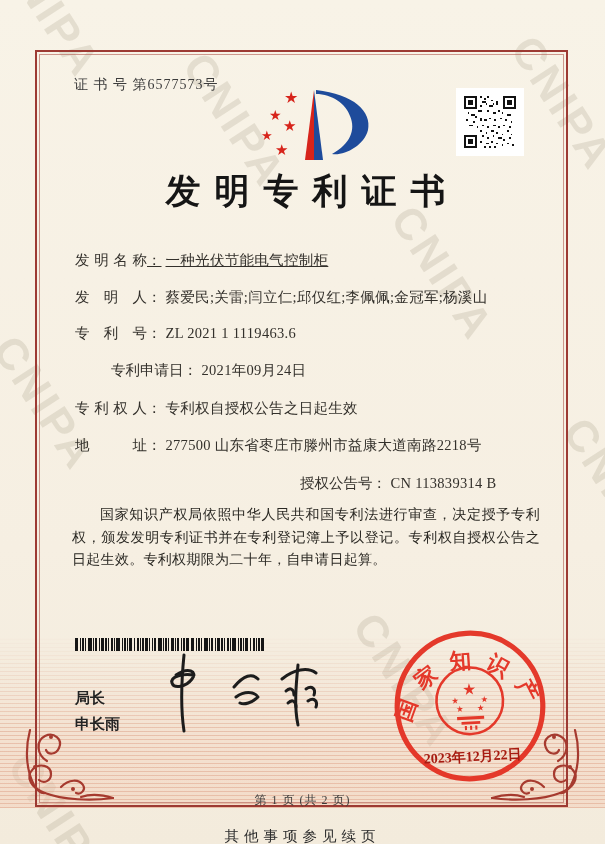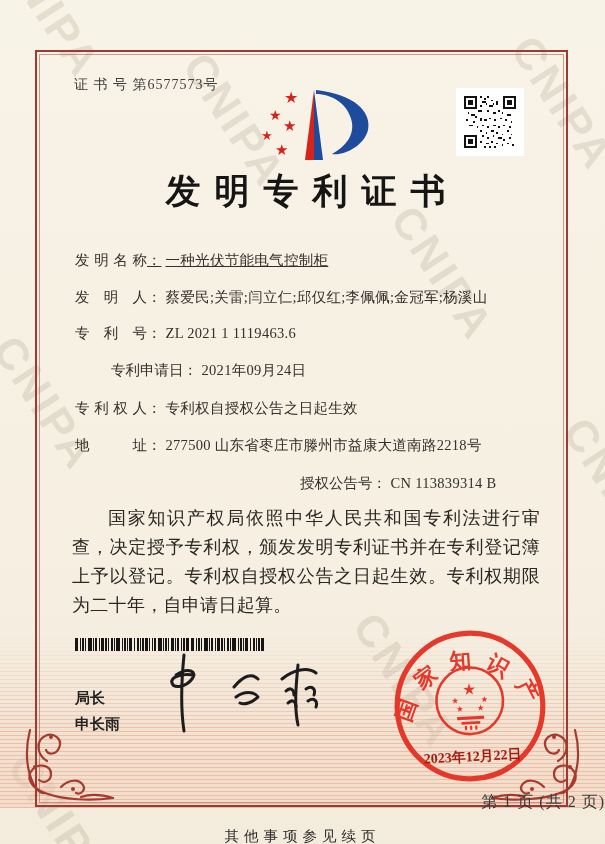--- a/index.html
+++ b/index.html
@@ -43,37 +43,37 @@
          color:#151515;}
 
   .fields{position:absolute;left:75px;top:247px;width:475px;z-index:5;font-size:14.5px;color:#33302b;}
   .frow{position:absolute;left:0;white-space:nowrap;}
   .fpair{white-space:nowrap;}
   .fpair.second{position:absolute;left:225px;top:0;}
   .flabel{display:inline-block;width:72px;text-align:justify;text-align-last:justify;}
   .fcolon{margin:0 4px 0 0;}
   .fvalue{letter-spacing:0.3px;}
 
-  .paras{position:absolute;left:72px;top:504px;width:468px;z-index:5;font-size:18px;
+  .paras{position:absolute;left:72px;top:504px;width:468px;z-index:5;font-size:14px;
          line-height:1.62;color:#2a2823;text-align:justify;letter-spacing:0.3px;}
   .paras p{margin:0 0 9px 0;text-indent:2em;}
 
   .barcode{position:absolute;left:75px;top:637px;z-index:5;}
 
   .officer{position:absolute;left:75px;top:685px;z-index:5;
            font-family:"Liberation Sans",sans-serif;font-weight:bold;
            font-size:15px;color:#242424;line-height:1.75;}
 
   .signature{position:absolute;left:148px;top:645px;z-index:6;}
 
   .seal{position:absolute;left:392px;top:628px;width:156px;height:156px;z-index:7;
         transform:rotate(-3deg);opacity:0.95;}
 
-  .page-info{position:absolute;left:0;right:0;top:792px;z-index:5;text-align:right;
-             font-size:16px;letter-spacing:1px;color:#3a3a3a;}
+  .page-info{position:absolute;left:0;right:0;top:792px;z-index:5;text-align:center;
+             font-size:12px;letter-spacing:1px;color:#3a3a3a;}
   .cont-note{position:absolute;left:0;right:0;top:827px;z-index:5;text-align:center;
              font-size:14.5px;letter-spacing:5px;color:#2c2c2c;}
 </style>
 </head>
 <body>
 
 <div id="page">
 
   <span class="wm" style="left:-25px;top:-15px;">CNIPA</span>
   <span class="wm" style="left:160px;top:95px;">CNIPA</span>

